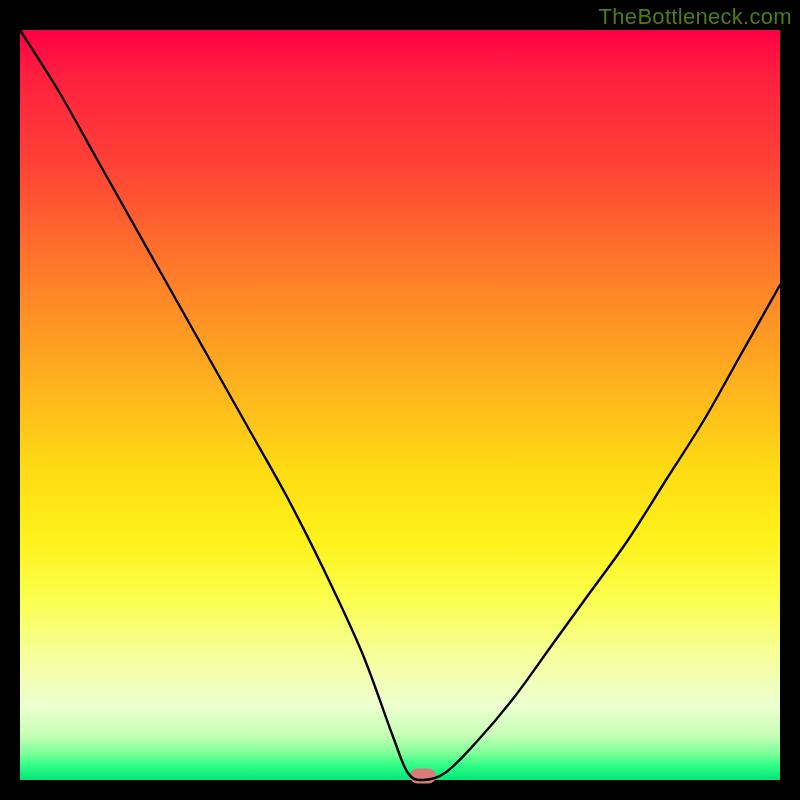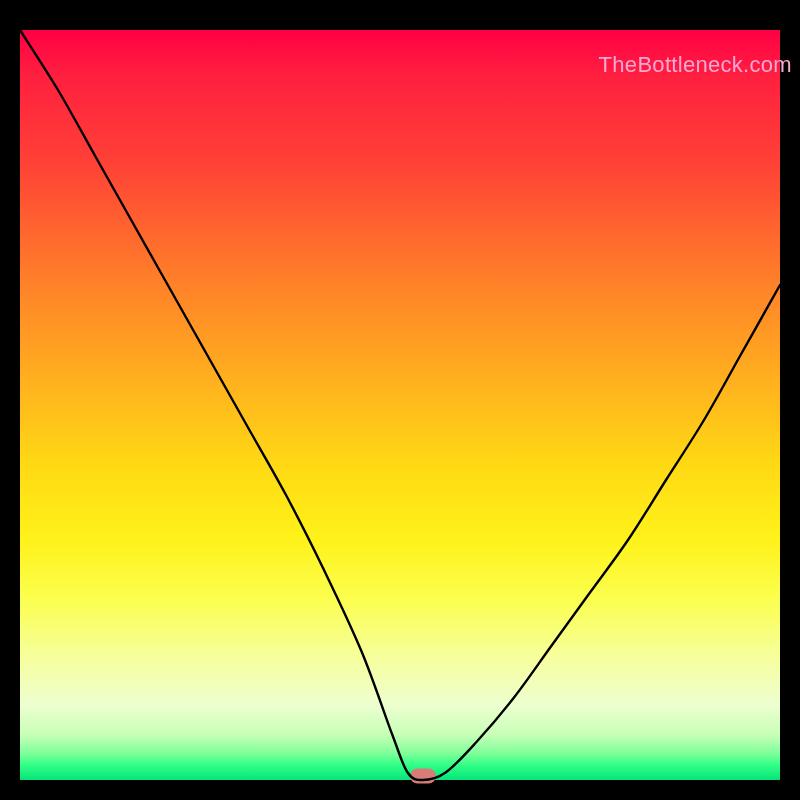--- a/index.html
+++ b/index.html
@@ -14,27 +14,26 @@
   .frame {
     position: relative;
     width: 800px;
     height: 800px;
     background: #000;
   }
   .watermark {
     position: absolute;
     top: 4px;
     right: 8px;
-    color: #f9a8d4;
+    color: #4d7c0f;
     font-size: 22px;
     font-weight: 500;
     letter-spacing: 0.3px;
     z-index: 20;
     user-select: none;
-    margin-top: 48px;
   }
   .plot-area {
     position: absolute;
     left: 20px;
     top: 30px;
     width: 760px;
     height: 750px;
   }
   .gradient {
     position: absolute;

